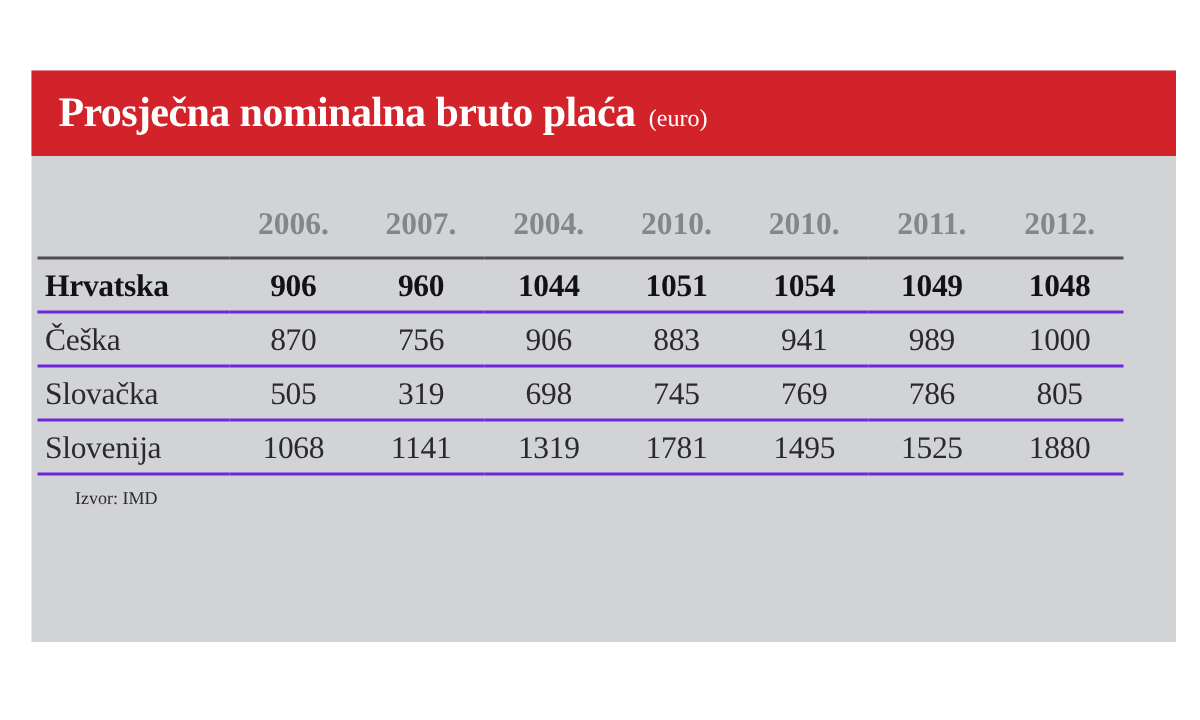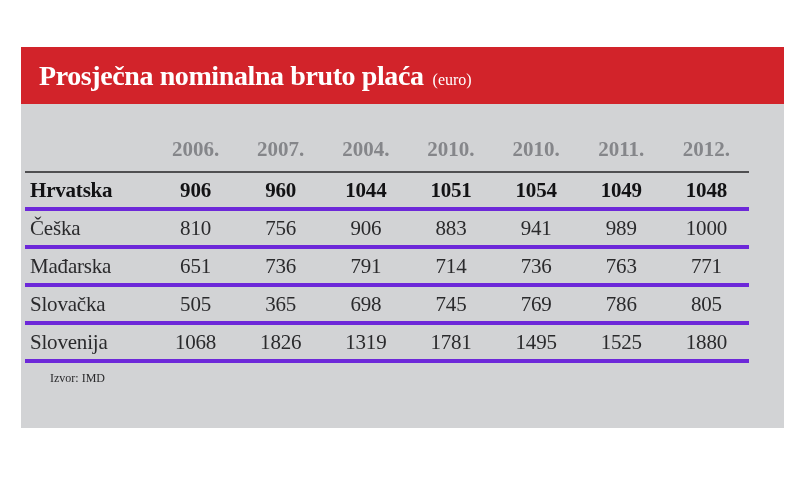--- a/index.html
+++ b/index.html
@@ -64,21 +64,21 @@
     border-bottom: 2px solid #4f4f51;
   }
   thead th.country-col { text-align: left; }
   tbody td {
     height: 34px;
     font-size: 21px;
     color: #2a2a2c;
     text-align: center;
     vertical-align: middle;
     padding: 0;
-    border-bottom: 4px solid #6d28d9;
+    border-bottom: 2px solid #6d28d9;
     letter-spacing: -0.2px;
   }
   tbody td.country-col {
     text-align: left;
     padding-left: 5px;
   }
   tbody tr.highlight td {
     font-weight: bold;
     color: #121214;
   }
@@ -128,52 +128,42 @@
               <td>906</td>
               <td>960</td>
               <td>1044</td>
               <td>1051</td>
               <td>1054</td>
               <td>1049</td>
               <td>1048</td>
             </tr>
             <tr>
               <td class="country-col">Češka</td>
-              <td>810</td>
+              <td>870</td>
               <td>756</td>
               <td>906</td>
               <td>883</td>
               <td>941</td>
               <td>989</td>
               <td>1000</td>
             </tr>
             <tr>
-              <td class="country-col">Mađarska</td>
-              <td>651</td>
-              <td>736</td>
-              <td>791</td>
-              <td>714</td>
-              <td>736</td>
-              <td>763</td>
-              <td>771</td>
-            </tr>
-            <tr>
               <td class="country-col">Slovačka</td>
               <td>505</td>
-              <td>365</td>
+              <td>319</td>
               <td>698</td>
               <td>745</td>
               <td>769</td>
               <td>786</td>
               <td>805</td>
             </tr>
             <tr>
               <td class="country-col">Slovenija</td>
               <td>1068</td>
-              <td>1826</td>
+              <td>1141</td>
               <td>1319</td>
               <td>1781</td>
               <td>1495</td>
               <td>1525</td>
               <td>1880</td>
             </tr>
           </tbody>
       </table>
       <div class="source">Izvor: IMD</div>
     </div>

